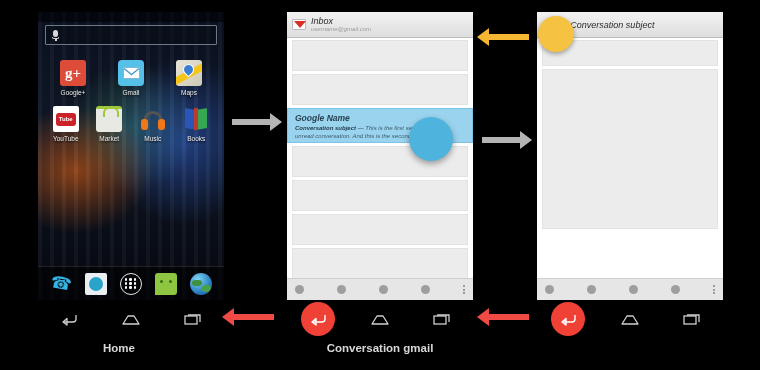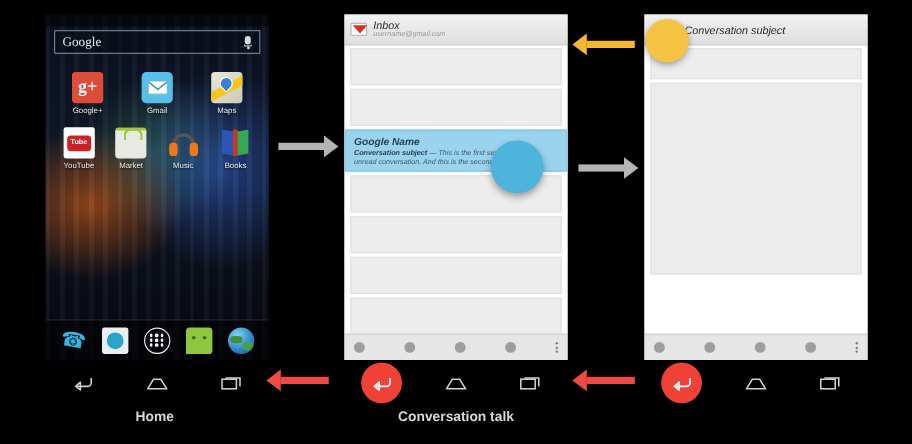--- a/index.html
+++ b/index.html
@@ -199,21 +199,20 @@
 <body>
 
 <div class="stage">
 
   <div class="phone" id="home-phone">
     <div class="screen">
       <div class="hs-stripes"></div>
       <div class="hs-statusbar"></div>
 
       <div class="searchbar">
-        <span class="gtext">Google</span>
         <span class="mic">
           <i class="cap"></i>
             <i class="base"></i>
             <i class="stem"></i>
         </span>
       </div>
 
       <div class="appgrid">
         <div class="approw">
           <div class="app">
@@ -444,16 +443,16 @@
   <div class="arrow left" style="left:222px; top:308px;">
     <span class="head" style="border-right-color:#f04a45;"></span>
     <span class="shaft" style="width:40px;background:#f04a45;"></span>
   </div>
 
   <div class="arrow left" style="left:477px; top:308px;">
     <span class="head" style="border-right-color:#f04a45;"></span>
     <span class="shaft" style="width:40px;background:#f04a45;"></span>
   </div>
 
-  <div class="caption" style="left:36px; top:342px; width:186px;">Home</div>
-  <div class="caption" style="left:287px; top:342px; width:186px;">Conversation talk</div>
+  <div class="caption" style="left:26px; top:342px; width:186px;">Home</div>
+  <div class="caption" style="left:287px; top:342px; width:186px;">Conversation gmail</div>
 
 </div>
 
 </body></html>

